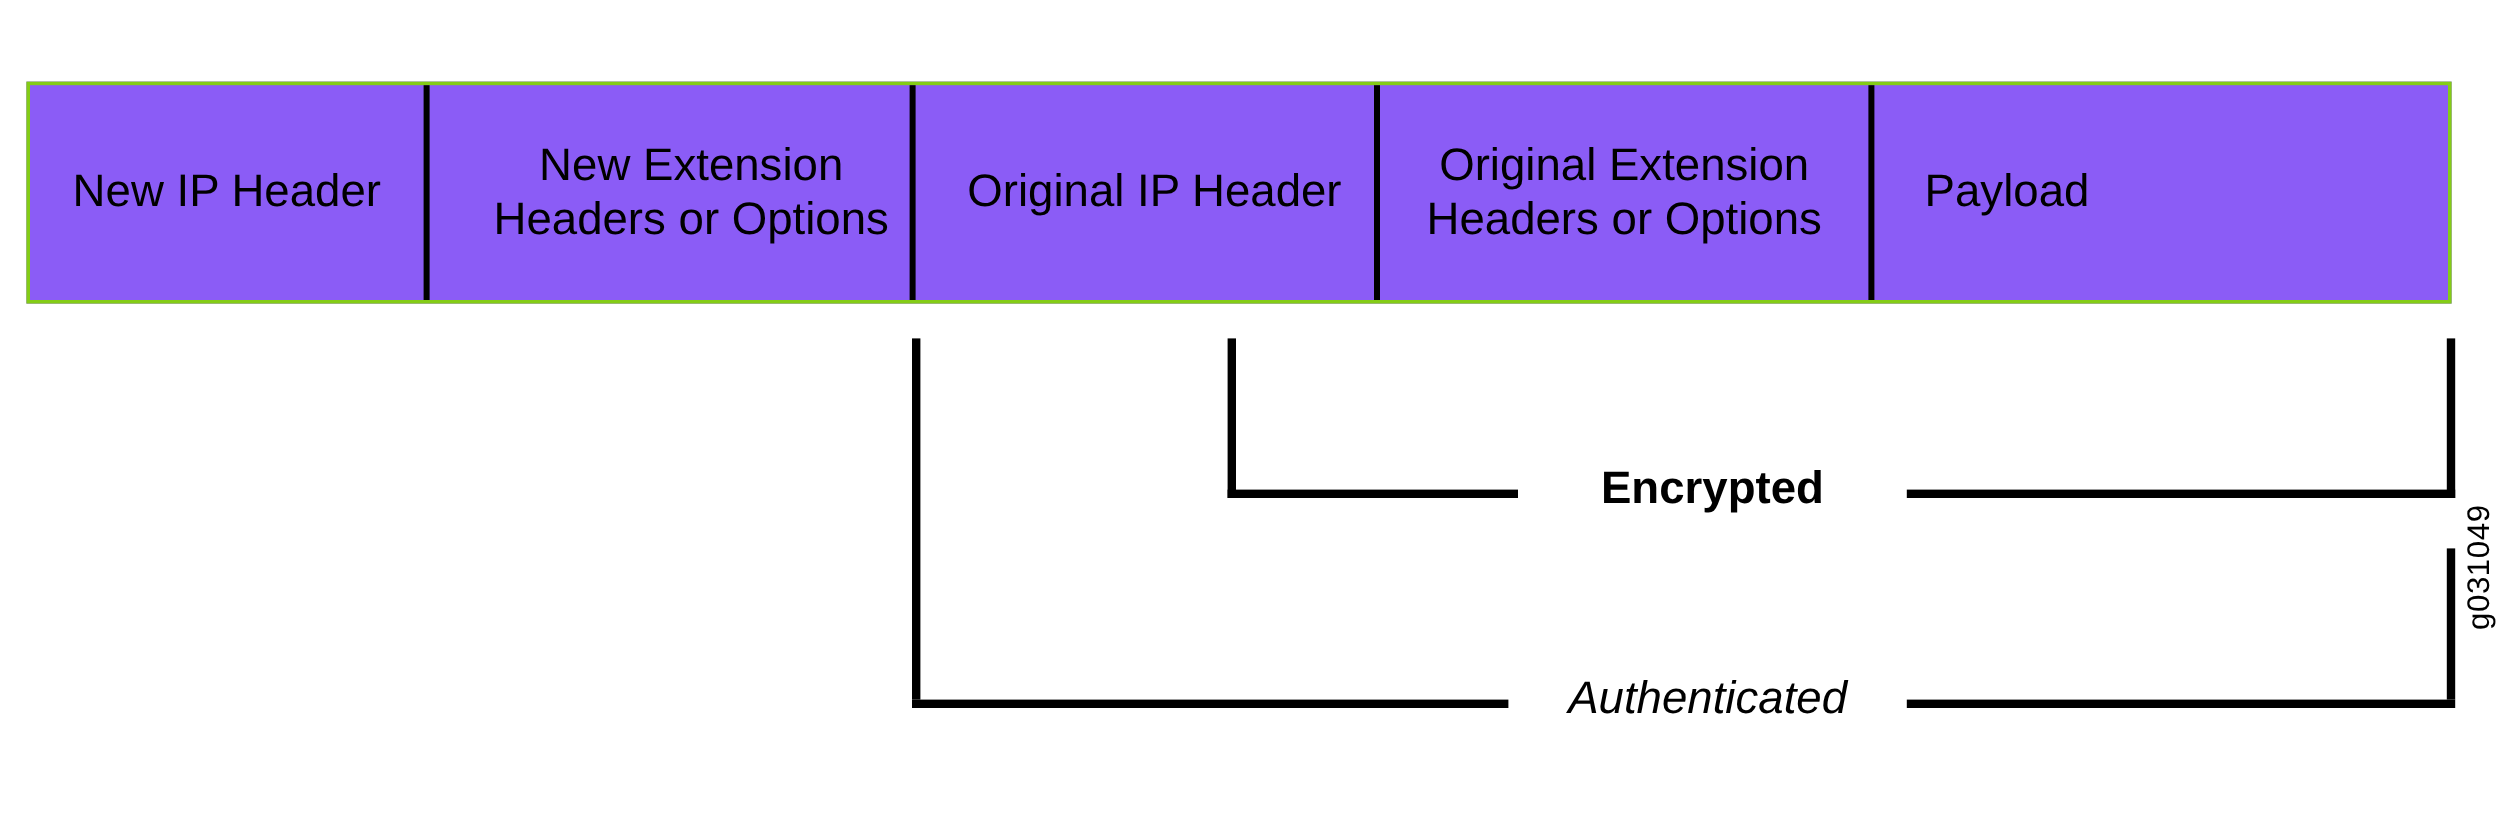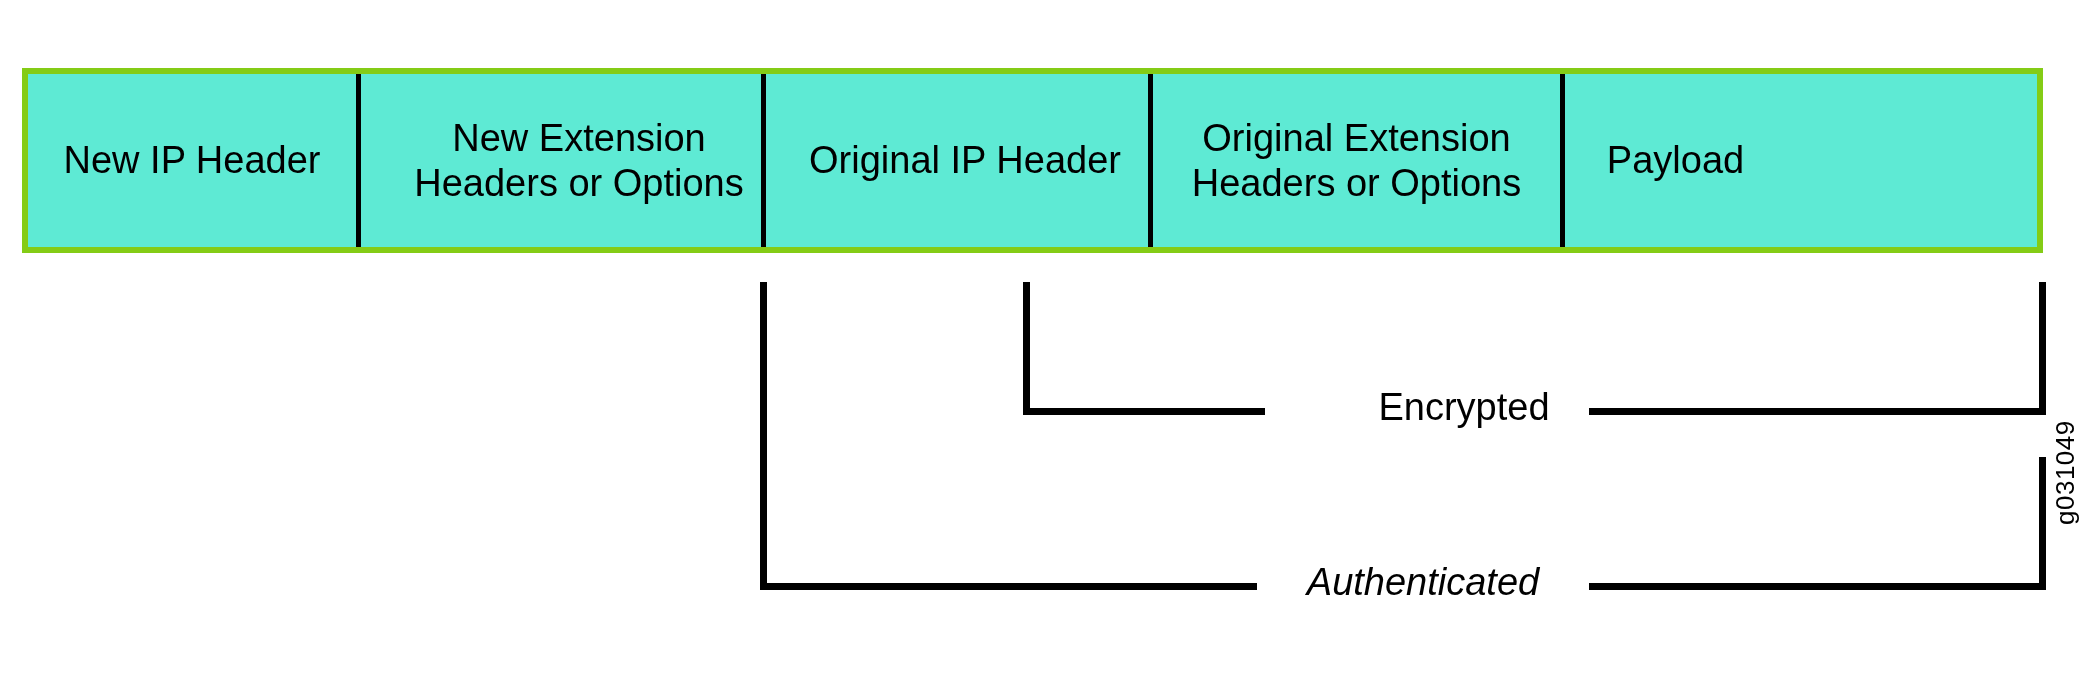--- a/index.html
+++ b/index.html
@@ -19,23 +19,23 @@
   }
 
   
   #packet-box {
     position: absolute;
     left: 22px;
     top: 68px;
     width: 2021px;
     height: 185px;
     box-sizing: border-box;
-    border: 6px solid #84cc16;
+    border: 3px solid #84cc16;
     display: flex;
-    background: #5eead4;
+    background: #8b5cf6;
   }
   .packet-cell {
     box-sizing: border-box;
     display: flex;
     align-items: center;
     justify-content: center;
     text-align: center;
     color: #000000;
     font-size: 38px;
     line-height: 1.18;
@@ -73,21 +73,21 @@
     line-height: 1;
     white-space: nowrap;
     text-align: center;
   }
 
   
   #enc-left-vline   { left: 1023px; top: 282px; height: 133px; }
   #enc-right-vline  { left: 2039px; top: 282px; height: 133px; }
   #enc-hline-left   { left: 1023px; top: 408px; width: 242px; }
   #enc-hline-right  { left: 1589px; top: 408px; width: 457px; }
-  #enc-label        { left: 1302px; top: 388px; width: 324px; }
+  #enc-label        { left: 1265px; top: 388px; width: 324px; font-weight: bold; }
 
   
   #auth-left-vline  { left: 760px;  top: 282px; height: 301px; }
   #auth-right-vline { left: 2039px; top: 457px; height: 126px; }
   #auth-hline-left  { left: 760px;  top: 583px; width: 497px; }
   #auth-hline-right { left: 1589px; top: 583px; width: 457px; }
   #auth-label       { left: 1257px; top: 563px; width: 332px; font-style: italic; }
 
   
   #watermark {

